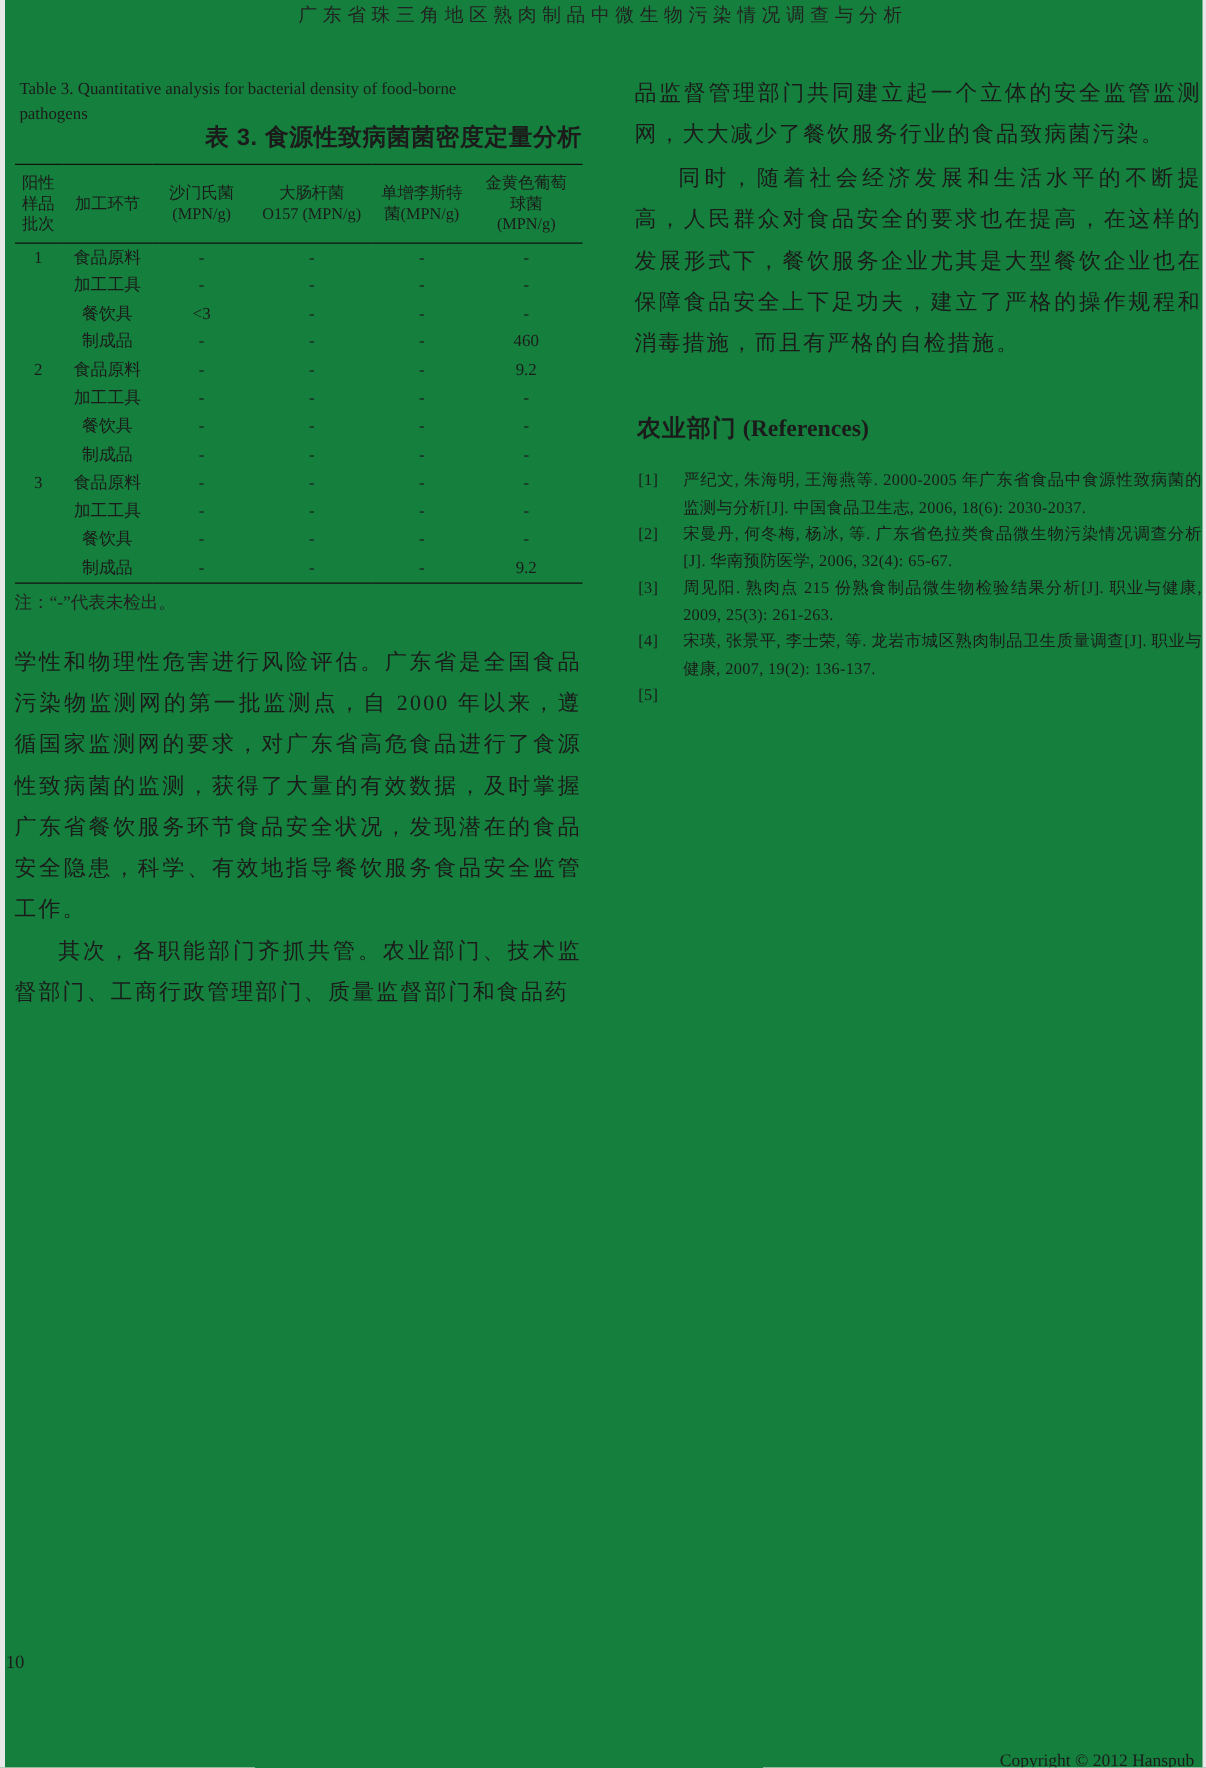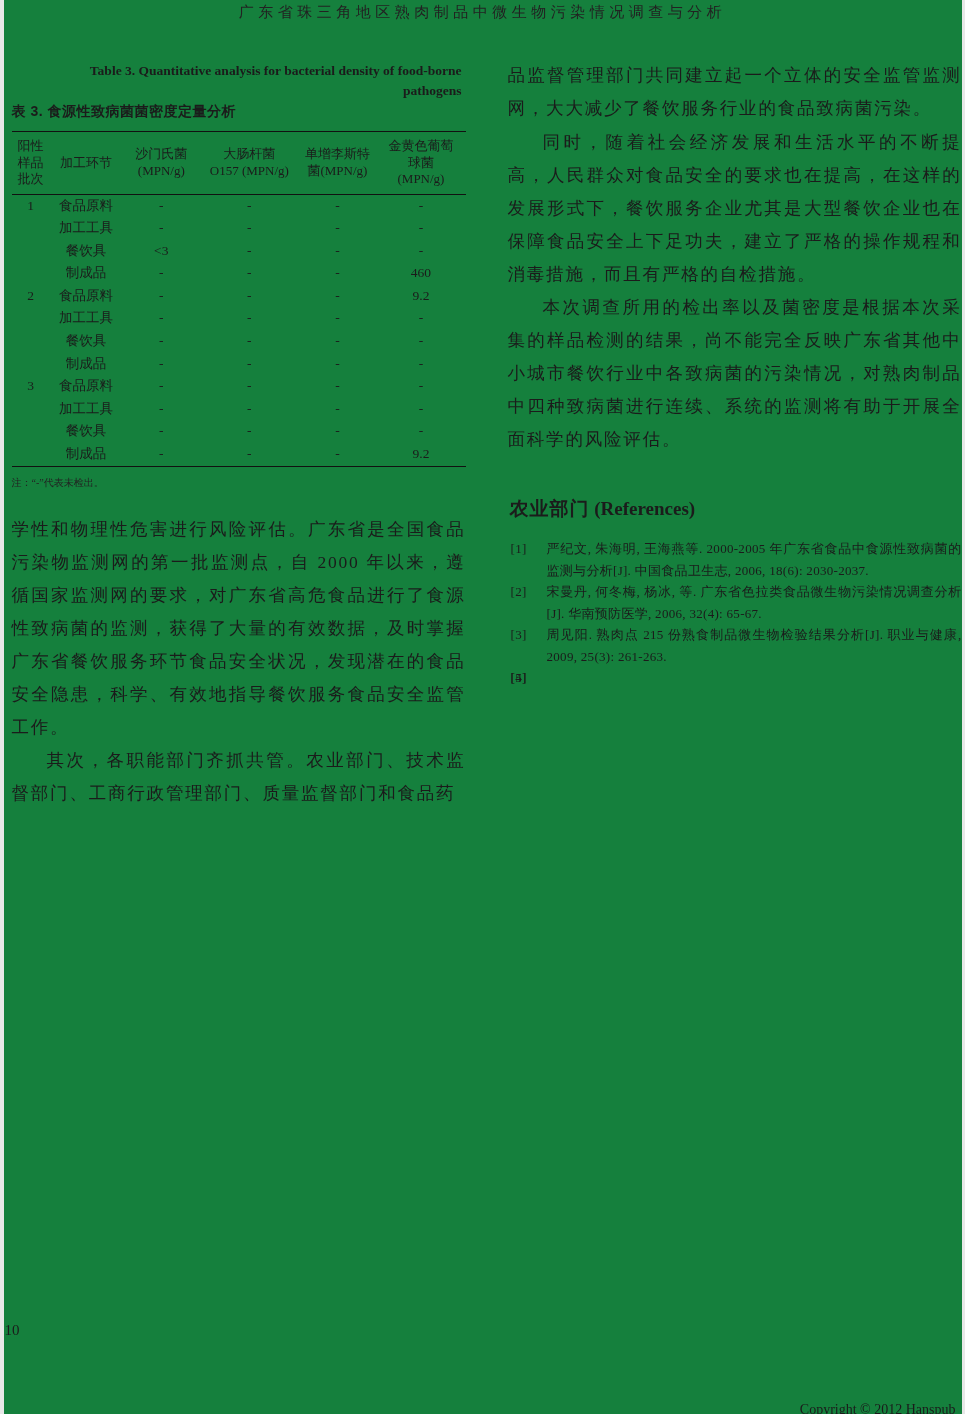--- a/index.html
+++ b/index.html
@@ -21,30 +21,30 @@
     color:#222;
     white-space:nowrap;
   }
   
   .col-left{position:absolute;left:8px;top:58px;width:454px;}
   .col-right{position:absolute;left:504px;top:56px;width:454px;}
 
   
   .caption-en{
     margin:3px 4px 0 4px;
+    text-align:left;
+    font-weight:normal;
+    font-size:13.5px;
+    line-height:20px;
+  }
+  .caption-cn{
+    margin:1px 0 0 0;
     text-align:right;
     font-weight:bold;
-    font-size:13.5px;
-    line-height:20px;
-  }
-  .caption-cn{
-    margin:1px 0 0 0;
-    text-align:left;
-    font-weight:bold;
-    font-size:14px;
+    font-size:19px;
     line-height:18px;
     font-family:"Liberation Sans","DejaVu Sans",sans-serif;
     letter-spacing:0.5px;
   }
   
   table.data-table{
     width:100%;
     margin-top:11px;
     border-collapse:collapse;
     table-layout:fixed;
@@ -71,21 +71,21 @@
   }
   table.data-table th:nth-child(1),table.data-table td:nth-child(1){width:8.4%;}
   table.data-table th:nth-child(2),table.data-table td:nth-child(2){width:16%;}
   table.data-table th:nth-child(3),table.data-table td:nth-child(3){width:17.2%;}
   table.data-table th:nth-child(4),table.data-table td:nth-child(4){width:21.6%;}
   table.data-table th:nth-child(5),table.data-table td:nth-child(5){width:17.2%;}
   table.data-table th:nth-child(6),table.data-table td:nth-child(6){width:19.6%;}
 
   .table-note{
     margin-top:8px;
-    font-size:10px;
+    font-size:14px;
     line-height:16px;
     color:#222;
   }
   
   .body-para{
     margin:0;
     font-size:17.5px;
     line-height:33px;
     letter-spacing:1.8px;
     text-align:justify;
@@ -257,30 +257,29 @@
 
     <p class="body-para indent">其次，各职能部门齐抓共管。农业部门、技术监督部门、工商行政管理部门、质量监督部门和食品药</p>
   </div>
 
   <div class="col-right">
 
     <p class="body-para first">品监督管理部门共同建立起一个立体的安全监管监测网，大大减少了餐饮服务行业的食品致病菌污染。</p>
 
     <p class="body-para indent">同时，随着社会经济发展和生活水平的不断提高，人民群众对食品安全的要求也在提高，在这样的发展形式下，餐饮服务企业尤其是大型餐饮企业也在保障食品安全上下足功夫，建立了严格的操作规程和消毒措施，而且有严格的自检措施。</p>
 
-    <p class="body-para indent">本次调查所用的检出率以及菌密度是根据本次采集的样品检测的结果，尚不能完全反映广东省其他中小城市餐饮行业中各致病菌的污染情况，对熟肉制品中四种致病菌进行连续、系统的监测将有助于开展全面科学的风险评估。</p>
 
     <div class="ref-heading">
       <span class="cn">农业部门</span><span class="en"> (References)</span>
     </div>
 
     <div class="ref-list">
         <div class="ref-item"><span class="ref-label">[1]</span><span>严纪文, 朱海明, 王海燕等. 2000-2005 年广东省食品中食源性致病菌的监测与分析[J]. 中国食品卫生志, 2006, 18(6): 2030-2037.</span></div>
         <div class="ref-item"><span class="ref-label">[2]</span><span>宋曼丹, 何冬梅, 杨冰, 等. 广东省色拉类食品微生物污染情况调查分析[J]. 华南预防医学, 2006, 32(4): 65-67.</span></div>
         <div class="ref-item"><span class="ref-label">[3]</span><span>周见阳. 熟肉点 215 份熟食制品微生物检验结果分析[J]. 职业与健康, 2009, 25(3): 261-263.</span></div>
-        <div class="ref-item"><span class="ref-label">[4]</span></div>
+        <div class="ref-item"><span class="ref-label">[4]</span><span>宋瑛, 张景平, 李士荣, 等. 龙岩市城区熟肉制品卫生质量调查[J]. 职业与健康, 2007, 19(2): 136-137.</span></div>
         <div class="ref-item"><span class="ref-label">[5]</span></div>
       </div>
   </div>
 
   <div class="footer-page-number">10</div>
   <div class="footer-copyright">Copyright © 2012 Hanspub</div>
 </div>
 
 </body></html>

